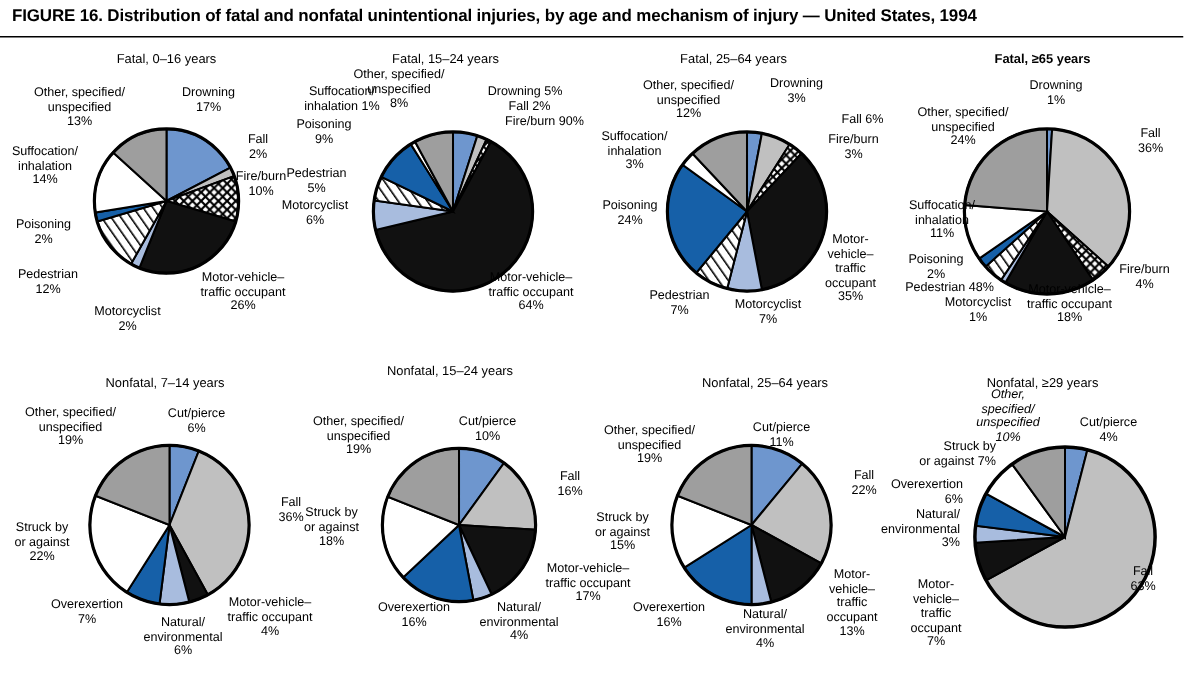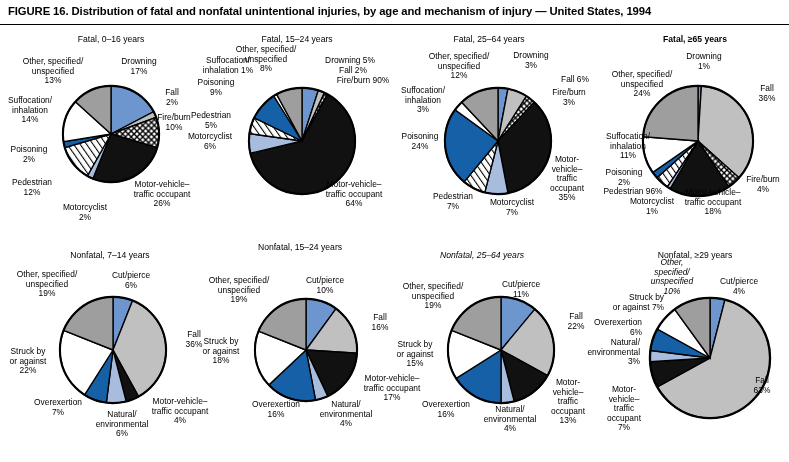--- a/index.html
+++ b/index.html
@@ -231,21 +231,21 @@
 1%</div>
   <div class="lbl lb" style="left:747px;top:84px;width:40px;">Fall
 36%</div>
   <div class="lbl lb" style="left:737px;top:175px;width:52px;">Fire/burn
 4%</div>
   <div class="lbl" style="left:594px;top:132px;width:68px;">Suffocation/
 inhalation
 11%</div>
   <div class="lbl" style="left:596px;top:168px;width:56px;">Poisoning
 2%</div>
-  <div class="lbl" style="left:592px;top:187px;width:82px;">Pedestrian 96%</div>
+  <div class="lbl" style="left:592px;top:187px;width:82px;">Pedestrian 48%</div>
   <div class="lbl" style="left:616px;top:197px;width:72px;">Motorcyclist
 1%</div>
   <div class="lbl" style="left:664px;top:188px;width:98px;">Motor-vehicle–
 traffic occupant
 18%</div>
 </div>
 
 <div class="panel">
   <div class="panel-title" style="left:40px;top:250px;width:140px;">Nonfatal, 7–14 years</div>
   <div class="pie-wrap" style="left:58px;top:295px;">
@@ -332,21 +332,21 @@
 environmental
 4%</div>
   <div class="lbl" style="left:240px;top:400px;width:72px;">Overexertion
 16%</div>
   <div class="lbl" style="left:190px;top:337px;width:62px;">Struck by
 or against
 18%</div>
 </div>
 
 <div class="panel">
-  <div class="panel-title" style="left:412px;top:250px;width:140px;font-style:italic;">Nonfatal, 25–64 years</div>
+  <div class="panel-title" style="left:440px;top:250px;width:140px;">Nonfatal, 25–64 years</div>
   <div class="pie-wrap" style="left:446px;top:295px;">
     <svg width="110" height="110" viewBox="-57 -57 114 114">
         <defs>
           <pattern id="xh7" width="6" height="6" patternUnits="userSpaceOnUse">
             <rect width="6" height="6" fill="#fff"></rect>
             <path d="M0,0 l6,6 M6,0 l-6,6" stroke="#000" stroke-width="1.5"></path>
           </pattern>
           <pattern id="dg7" width="5.5" height="5.5" patternUnits="userSpaceOnUse" patternTransform="rotate(-35)">
             <rect width="5.5" height="5.5" fill="#fff"></rect>
             <path d="M0,0 v5.5" stroke="#000" stroke-width="2.2"></path>

